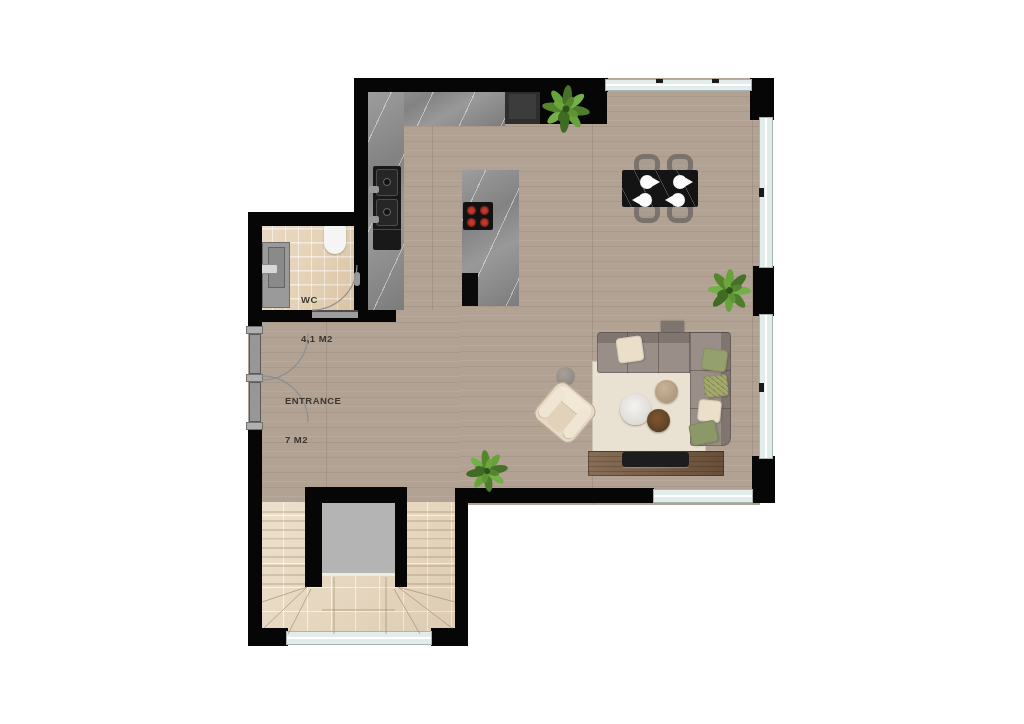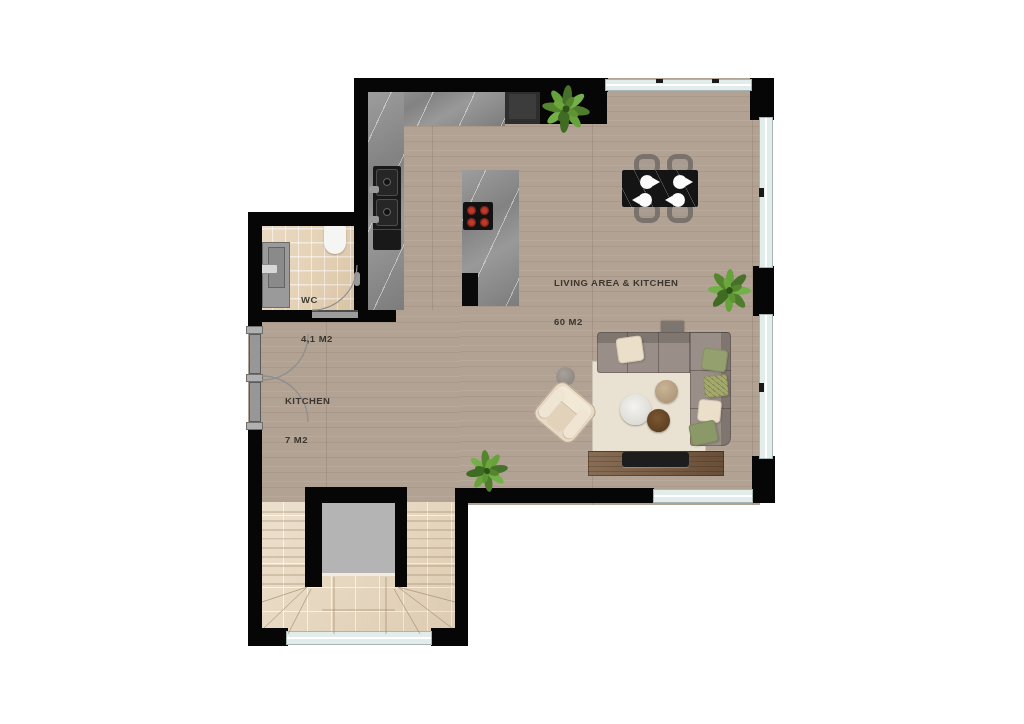--- a/index.html
+++ b/index.html
@@ -206,26 +206,22 @@
     </defs>
     <use href="#plantleaves"></use>
   </svg>
   <svg class="abs" style="left:706px;top:267px" width="47" height="47" viewBox="-25 -25 50 50">
       <use href="#plantleaves" transform="rotate(40)"></use>
     </svg>
   <svg class="abs" style="left:465px;top:449px" width="44" height="44" viewBox="-25 -25 50 50">
       <use href="#plantleaves" transform="rotate(75)"></use>
     </svg>
 
-  <div class="abs room-label" style="left:554px;top:250px">
-    <div>LIVING AREA &amp; KITCHEN</div>
-    <div>60 M2</div>
-  </div>
   <div class="abs room-label" style="left:301px;top:267px">
     <div>WC</div>
     <div>4,1 M2</div>
   </div>
   <div class="abs room-label" style="left:285px;top:368px">
-    <div>KITCHEN</div>
+    <div>ENTRANCE</div>
     <div>7 M2</div>
   </div>
 
 </div>
 
 </body></html>

